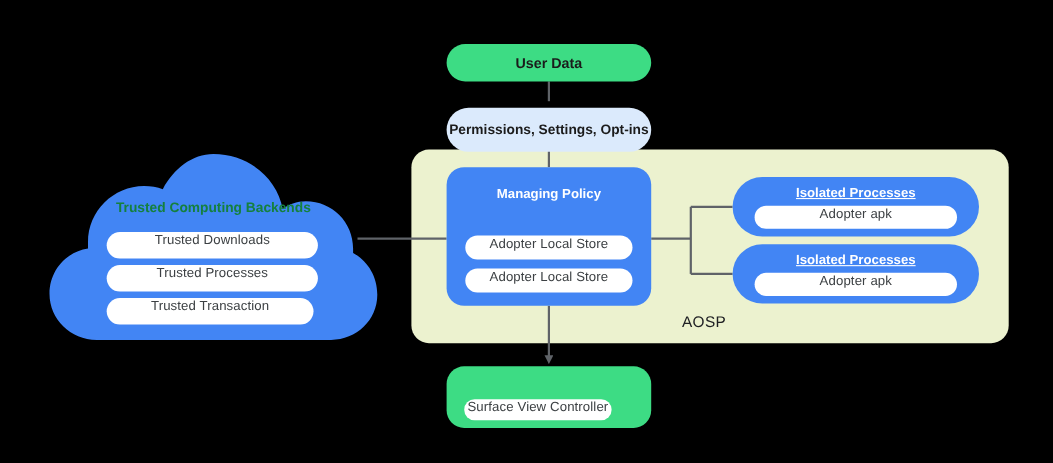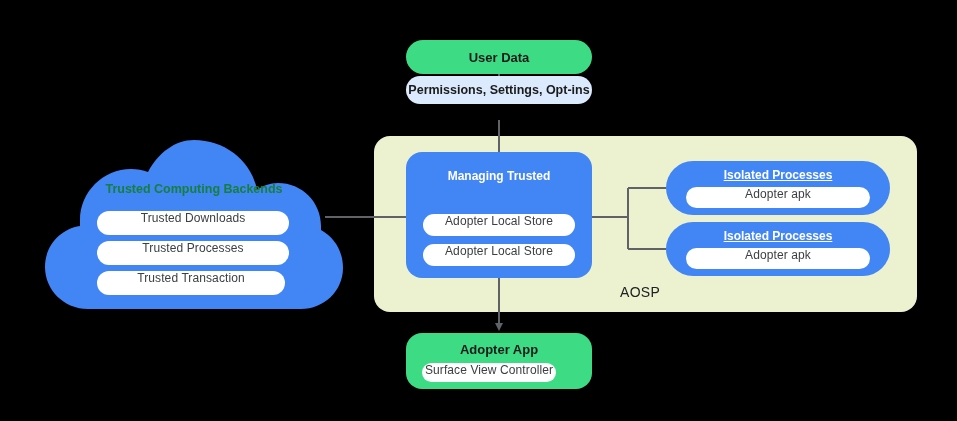--- a/index.html
+++ b/index.html
@@ -72,23 +72,23 @@
   }
   #user-data-box .box-title {
     position: static;
     font-size: 13px;
     color: #1b1b1b;
   }
 
   
   #permissions-box {
     left: 406px;
-    top: 76px;
-    width: 186px;
-    height: 28px;
+    top: 98px;
+    width: 186px;
+    height: 40px;
     background: #DBEAFC;
     border-radius: 999px;
     display: flex;
     align-items: center;
     justify-content: center;
   }
   #permissions-box .box-title {
     position: static;
     font-size: 12.5px;
     color: #1b1b1b;
@@ -238,21 +238,21 @@
     <div class="pill" id="cloud-pill-2">
       <span>Trusted Processes</span>
     </div>
     <div class="pill" id="cloud-pill-3">
       <span>Trusted Transaction</span>
     </div>
   </div>
 
   <div class="abs" id="managing-process-box">
     <div class="box-title">
-      <span>Managing Trusted</span><br>
+      <span>Managing Policy</span><br>
     </div>
     <div class="pill" id="mp-store-1">
       <span>Adopter Local Store</span>
     </div>
     <div class="pill" id="mp-store-2">
       <span>Adopter Local Store</span>
     </div>
   </div>
 
   <div class="isolated-box" id="isolated-box-1">
@@ -265,19 +265,18 @@
   <div class="isolated-box" id="isolated-box-2">
     <div class="box-title">Isolated Processes</div>
     <div class="pill">
       <span>Adopter apk</span>
     </div>
   </div>
 
   <div class="abs" id="aosp-label">AOSP</div>
 
   <div class="abs" id="adopter-app-box">
-    <div class="box-title">Adopter App</div>
     <div class="pill">
       <span>Surface View Controller</span>
     </div>
   </div>
 
 </div>
 
 </body></html>

